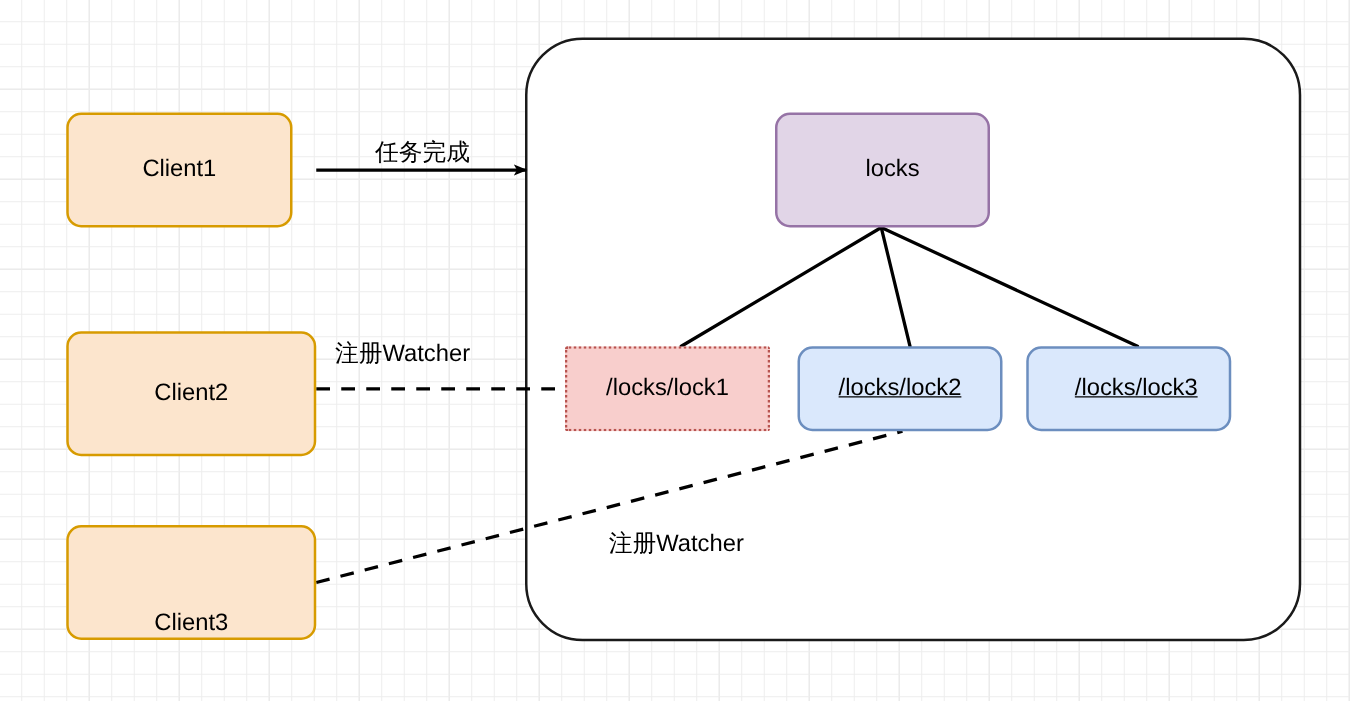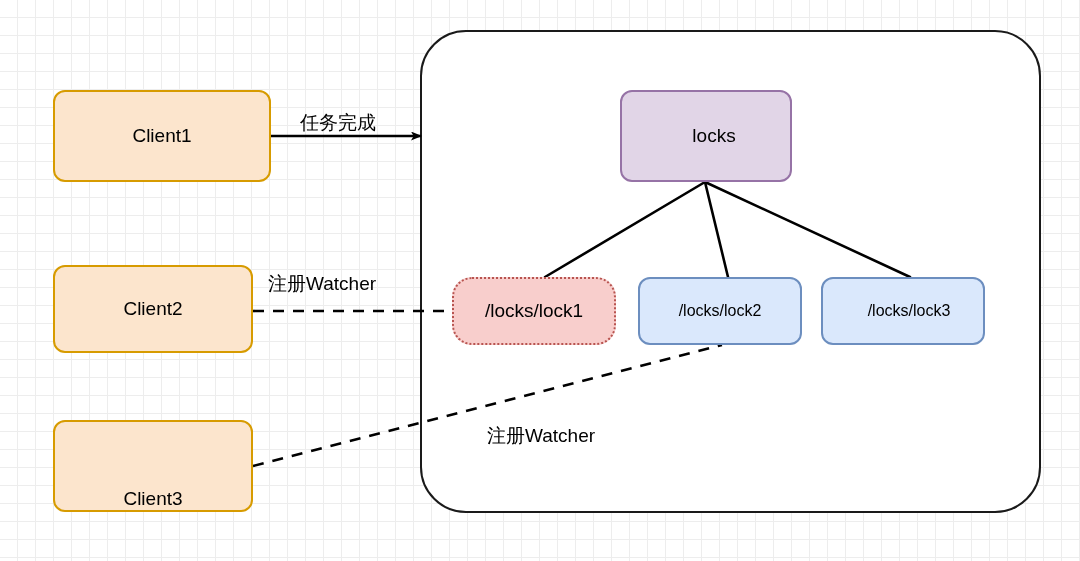--- a/index.html
+++ b/index.html
@@ -52,26 +52,27 @@
     border: 2px solid #9673a6;
     background: #e1d5e7;
     border-radius: 12px;
     font-size: 19px;
     padding-left: 16px;
   }
   .node-lock-blue {
     border: 2px solid #6c8ebf;
     background: #dae8fc;
     border-radius: 12px;
-    font-size: 16px;
+    font-size: 19px;
+    text-decoration: underline;
   }
   .node-lock-red {
     border: 2px dotted #b85450;
     background: #f8cecc;
-    border-radius: 20px;
+    border-radius: 2px;
     font-size: 19px;
     text-align: right;
   }
   .container-box {
     position: absolute;
     box-sizing: border-box;
     border: 2.5px solid #1a1a1a;
     border-radius: 46px;
     background: #ffffff;
   }
@@ -106,25 +107,25 @@
 
     <line x1="705" y1="182" x2="910" y2="277" stroke="#000000" stroke-width="2.6" stroke-linecap="round"></line>
 
     <line x1="253" y1="136" x2="421" y2="136" stroke="#000000" stroke-width="2.6" marker-end="url(#arrowhead)"></line>
 
     <line x1="253" y1="311" x2="452" y2="311" stroke="#000000" stroke-width="2.6" stroke-dasharray="11 9" stroke-linecap="butt"></line>
 
     <line x1="253" y1="466" x2="722" y2="345" stroke="#000000" stroke-width="2.6" stroke-dasharray="11 9" stroke-linecap="butt"></line>
   </svg>
 
-  <div class="node node-client" style="left:53px; top:90px; width:218px; height:92px;">
+  <div class="node node-client" style="left:53px; top:90px; width:181px; height:92px;">
     <span>Client1</span>
   </div>
 
-  <div class="node node-client" style="left:53px; top:265px; width:200px; height:88px;">
+  <div class="node node-client" style="left:53px; top:265px; width:200px; height:100px;">
     <span>Client2</span>
   </div>
 
   <div class="node node-client" style="left:53px; top:420px; width:200px; height:92px;align-items:flex-end;">
     <span>Client3</span>
   </div>
 
   <div class="node node-root" style="left:620px; top:90px; width:172px; height:92px;">
     <span>locks</span>
   </div>

